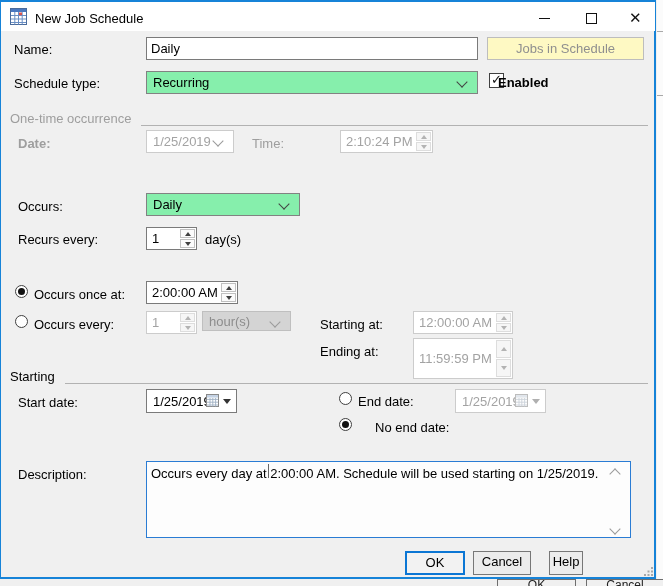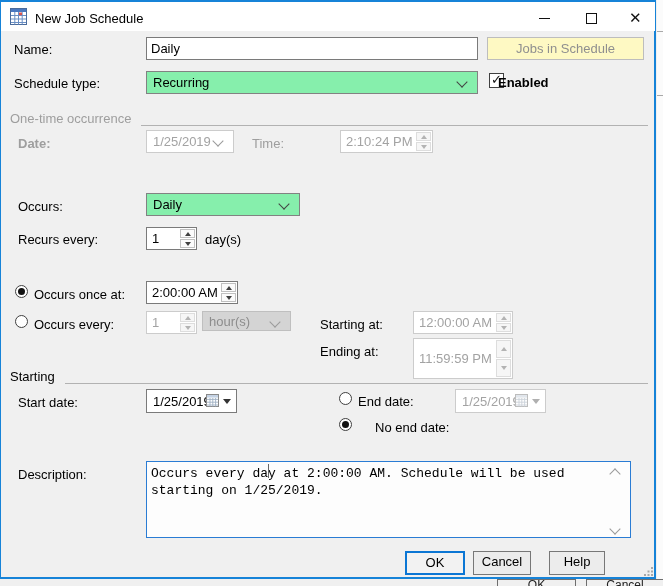--- a/index.html
+++ b/index.html
@@ -241,30 +241,30 @@
       <rect x="0.5" y="0.5" width="12" height="12" fill="#fdfdfd" stroke="#bdbdbd"></rect>
       <rect x="1" y="1" width="11" height="2.6" fill="#e1e6ec"></rect>
       <path d="M1 5.4h11 M1 8.2h11 M1 11h11 M4 4v8.5 M6.8 4v8.5 M9.6 4v8.5" stroke="#ccd3da" stroke-width="0.9"></path>
     </svg>
     <i class="dtri"></i>
   </div>
   <div class="radio sel" style="left:339px;top:418px;"></div>
   <span class="lbl" style="left:375px;top:420px;">No end date:</span>
 
   <span class="lbl" style="left:18px;top:467px;">Description:</span>
-  <div class="descbox" style="left:146px;top:461px;width:485px;height:77px;font-family:Liberation Mono, monospace;">
+  <div class="descbox" style="left:146px;top:461px;width:485px;height:77px;">
     <span>Occurs every day at 2:00:00 AM. Schedule will be used starting on 1/25/2019.</span>
   </div>
   <i class="chev gray up sc-chev" style="left:611px;top:470px;"></i>
   <i class="chev gray sc-chev" style="left:611px;top:525px;"></i>
   <div class="caret" style="left:268px;top:464px;"></div>
 
   <div class="fbtn default" style="left:405px;top:551px;width:60px;height:24px;">OK</div>
   <div class="fbtn" style="left:473px;top:551px;width:58px;height:24px;">Cancel</div>
-  <div class="fbtn" style="left:549px;top:551px;width:56px;height:24px;">Help</div>
+  <div class="fbtn" style="left:549px;top:551px;width:34px;height:24px;">Help</div>
 
   <svg class="abs" style="left:643px;top:565px;" width="11" height="11" viewBox="0 0 11 11">
     <g fill="#a8a8a8">
       <rect x="8" y="2" width="2" height="2"></rect>
         <rect x="8" y="5.5" width="2" height="2"></rect>
         <rect x="8" y="9" width="2" height="2"></rect>
       <rect x="4.5" y="5.5" width="2" height="2"></rect>
         <rect x="4.5" y="9" width="2" height="2"></rect>
       <rect x="1" y="9" width="2" height="2"></rect>
     </g>

